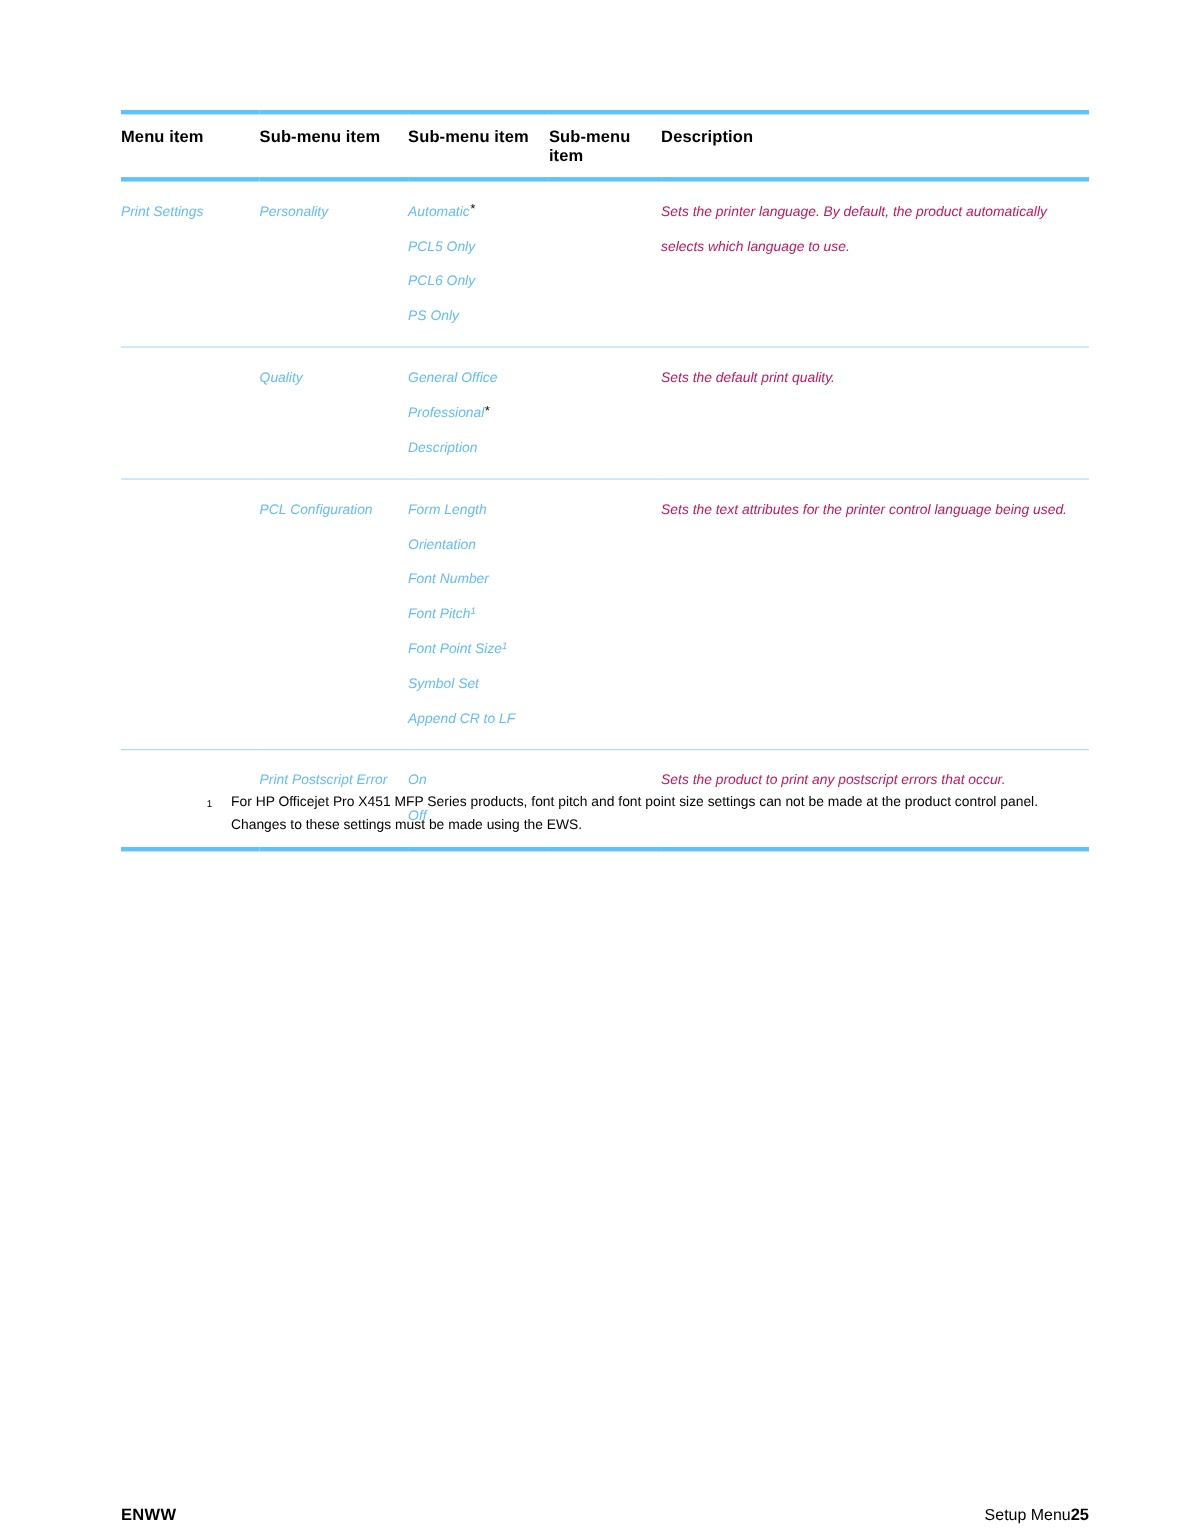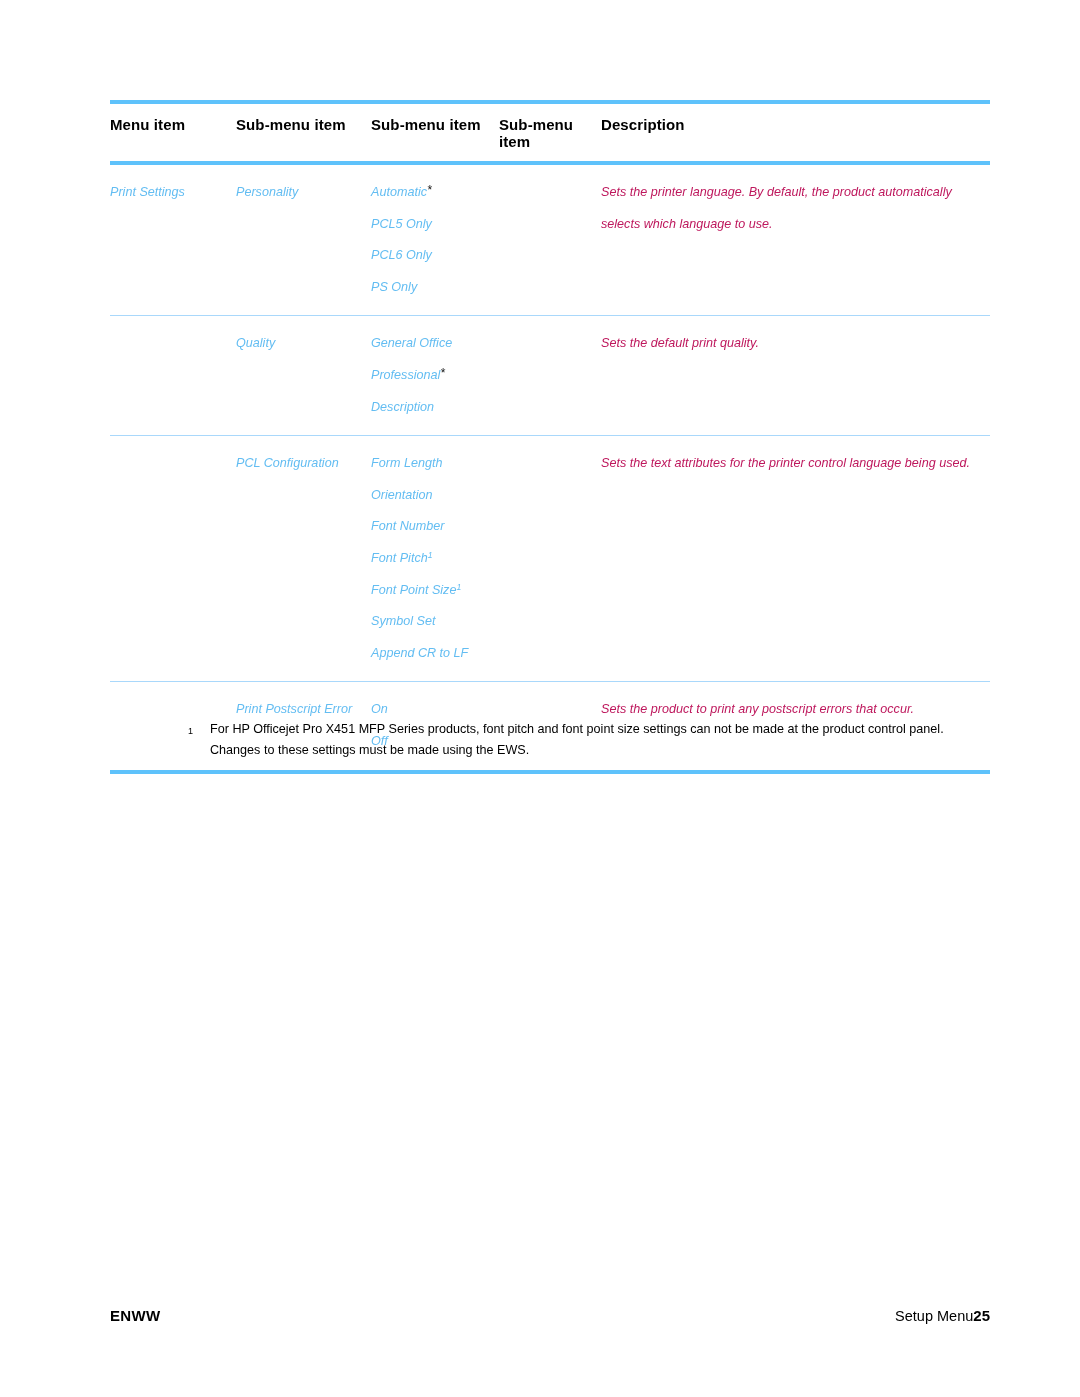--- a/index.html
+++ b/index.html
@@ -114,21 +114,21 @@
   }
   .footnote .fn-text {
     margin-left: 100px;
     display: block;
   }
 
   
   .footer {
     position: absolute;
     left: 110px;
-    top: 1307px;
+    top: 1369px;
     width: 880px;
     height: 24px;
     text-align: right;
   }
   .footer .f-left {
     position: absolute;
     left: 0;
     top: 0;
     font-size: 15px;
     font-weight: bold;

